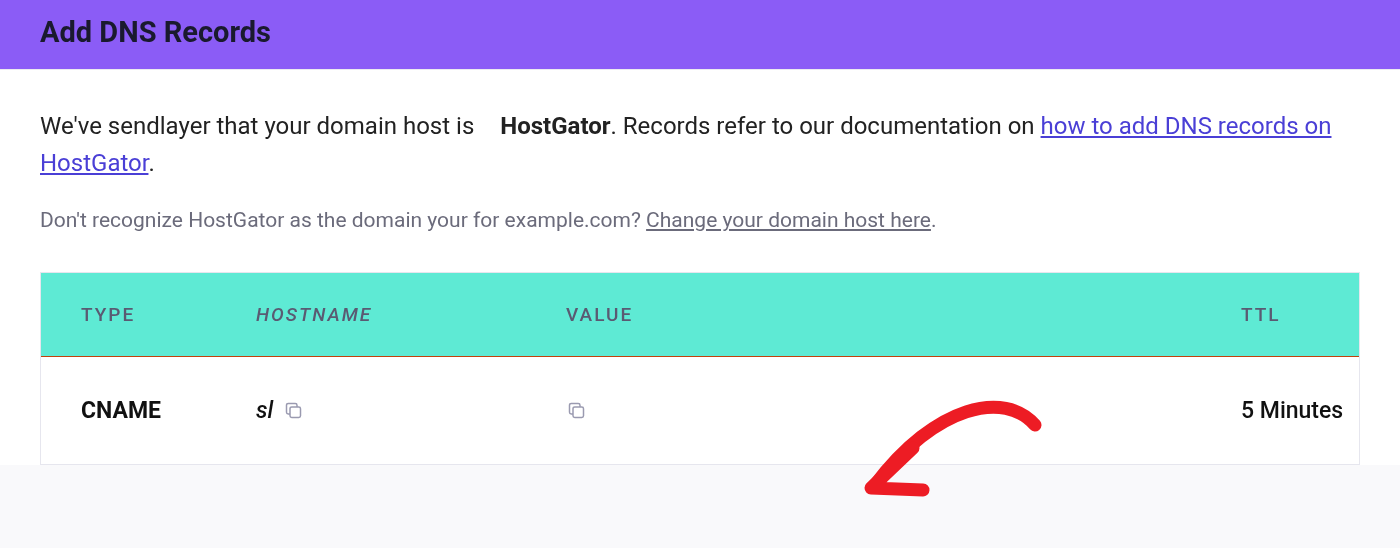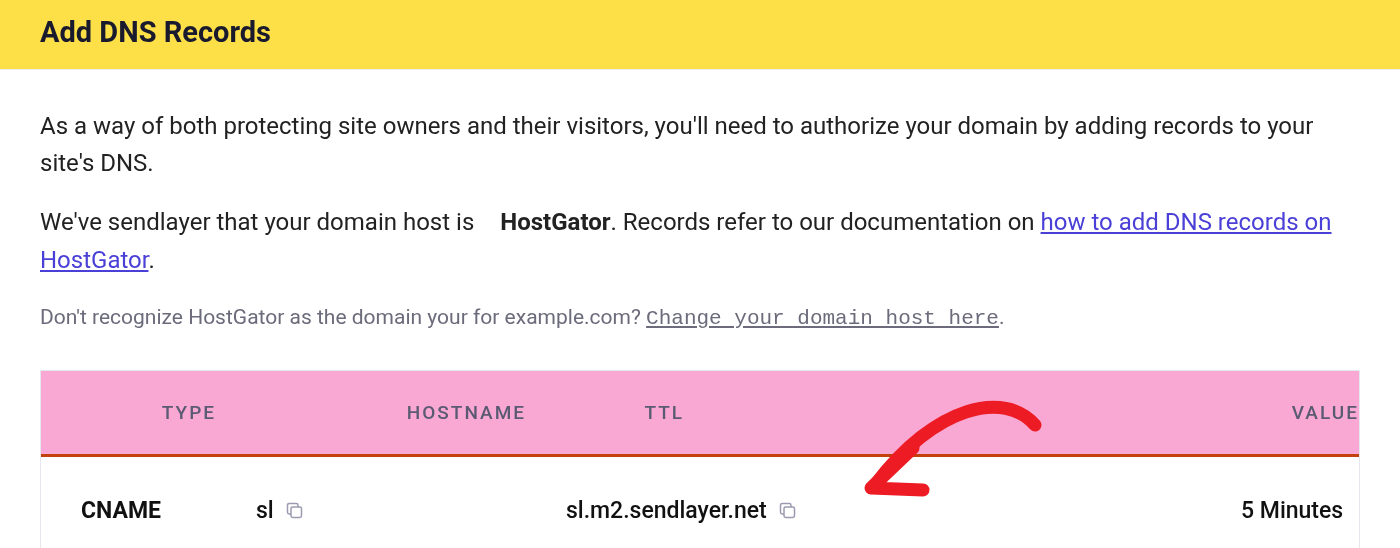--- a/index.html
+++ b/index.html
@@ -9,21 +9,21 @@
       width: 1400px;
       height: 548px;
       position: relative;
       color: #1a1a2e;
     }
     .heading {
       font-size: 29px;
       font-weight: 700;
       color: #1a1a2e;
       padding: 15px 0 20px 40px;
-      background: #fde047;
+      background: #8b5cf6;
     }
     .content {
       background: #fff;
       padding: 0 40px;
       border-top: 1px solid #ebebf0;
       padding-top: 38px;
     }
     .intro {
       font-size: 24px;
       line-height: 1.55;
@@ -44,32 +44,30 @@
     }
     .muted {
       font-size: 21px;
       color: #6b6b7b;
       margin-bottom: 40px;
     }
     .muted .link2 {
       color: #6b6b7b;
       text-decoration: underline;
       cursor: pointer;
-      font-family: Liberation Mono, monospace;
     }
     .table {
       border: 1px solid #e6e6ee;
       border-collapse: collapse;
       width: 100%;
     }
     .thead {
       display: flex;
-      background: #f9a8d4;
-      border-bottom: 3px solid #c2410c;
-      text-align: right;
+      background: #5eead4;
+      border-bottom: 1px solid #c2410c;
     }
     .th {
       font-size: 19px;
       letter-spacing: 2px;
       color: #5a5a72;
       font-weight: 500;
       padding: 30px 0 30px 40px;
     }
     .tbody {
       display: flex;
@@ -79,21 +77,21 @@
       font-size: 23px;
       color: #111;
       font-weight: 500;
       padding: 40px 0 40px 40px;
       display: flex;
       align-items: center;
       gap: 10px;
     }
     .td-type { font-weight: 700; }
     .col-type { width: 175px; flex: 0 0 175px; }
-    .col-hostname { width: 310px; flex: 0 0 310px; }
+    .col-hostname { width: 310px; flex: 0 0 310px; font-style: italic; }
     .col-value { width: 675px; flex: 0 0 675px; }
     .col-ttl { width: auto; flex: 1; }
     .copy-icon {
       width: 21px;
       height: 21px;
       color: #9a9ab0;
       cursor: pointer;
       display: inline-flex;
       align-items: center;
     }
@@ -105,50 +103,48 @@
       height: 140px;
       pointer-events: none;
     }
   </style>
 </head>
 <body>
 
 <div class="heading">Add DNS Records</div>
 
 <div class="content">
-  <p class="intro">As a way of both protecting site owners and their visitors, you'll need to authorize your domain by adding records to your site's DNS.</p>
 
   <p class="detected">
     <span>We've sendlayer that your domain host is </span><strong>HostGator</strong><span>. Records refer to our documentation on </span><a class="link">how to add DNS records on HostGator</a><span>.</span>
   </p>
 
   <p class="muted">
     <span>Don't recognize HostGator as the domain your for example.com? </span><a class="link2">Change your domain host here</a><span>.</span>
   </p>
 
   <div class="table">
     <div class="thead">
       <div class="th col-type">TYPE</div>
       <div class="th col-hostname">HOSTNAME</div>
+      <div class="th col-value">VALUE</div>
       <div class="th col-ttl">TTL</div>
-      <div class="th col-value">VALUE</div>
     </div>
     <div class="tbody">
       <div class="td td-type col-type">CNAME</div>
       <div class="td col-hostname">
         <span>sl</span>
         <span class="copy-icon">
           <svg viewBox="0 0 24 24" width="21" height="21" fill="none" stroke="currentColor" stroke-width="1.7">
             <rect x="8" y="8" width="12" height="12" rx="2"></rect>
             <path d="M16 8V6a2 2 0 0 0-2-2H6a2 2 0 0 0-2 2v8a2 2 0 0 0 2 2h2"></path>
           </svg>
         </span>
       </div>
       <div class="td col-value">
-        <span>sl.m2.sendlayer.net</span>
         <span class="copy-icon">
           <svg viewBox="0 0 24 24" width="21" height="21" fill="none" stroke="currentColor" stroke-width="1.7">
             <rect x="8" y="8" width="12" height="12" rx="2"></rect>
             <path d="M16 8V6a2 2 0 0 0-2-2H6a2 2 0 0 0-2 2v8a2 2 0 0 0 2 2h2"></path>
           </svg>
         </span>
       </div>
       <div class="td col-ttl">5 Minutes</div>
     </div>
   </div>

